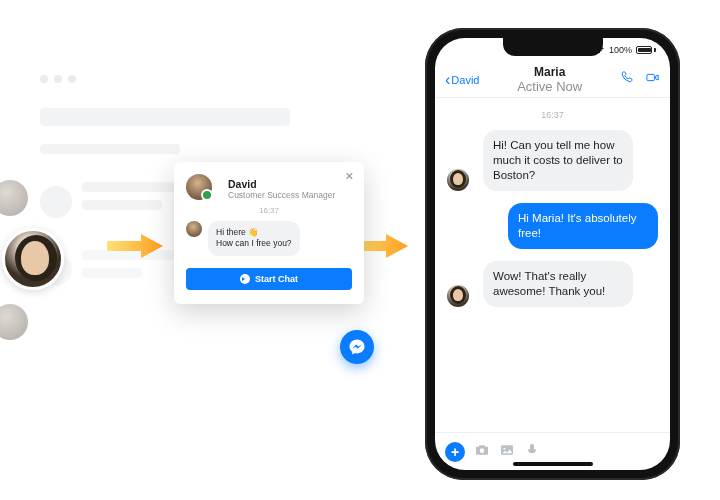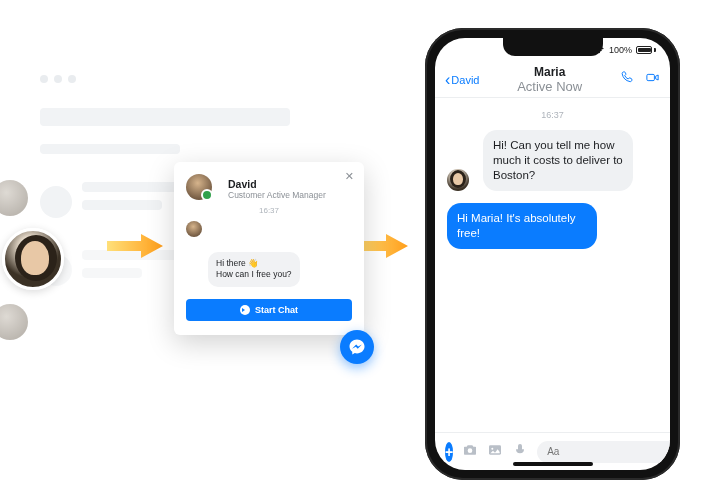--- a/index.html
+++ b/index.html
@@ -101,21 +101,21 @@
   .card-msg {
     display:flex; gap:6px; align-items:flex-start;
   }
   .card-msg-av {
     width:16px; height:16px; border-radius:50%;
     background: radial-gradient(circle at 45% 35%, #d6b48c, #4e3826);
     flex:none;
   }
   .card-bubble {
     background:#f1f2f4; border-radius:10px; padding:6px 8px;
-    font-size:8.5px; line-height:1.35; color:#1c1e21;margin-top:31px;
+    font-size:8.5px; line-height:1.35; color:#1c1e21;
   }
   .start-chat-btn {
     margin-top:12px; width:100%; height:22px;
     background:#0a7cff; color:#fff; border:none; border-radius:4px;
     font-size:9px; font-weight:600; display:flex; align-items:center; justify-content:center; gap:5px;
     cursor:pointer;
   }
   .start-chat-btn .m-icon{
     width:10px; height:10px; background:#fff; border-radius:50%; position:relative;
   }
@@ -163,21 +163,21 @@
   .nav-title .s{ font-size:13px; color:#8b9096; }
   .nav-actions{ display:flex; gap:10px; color:#0a7cff; }
   .nav-actions svg{ width:15px; height:15px; stroke:#0a7cff; fill:none; stroke-width:1.6; }
 
   .chat-body{
     flex:1; padding:8px 12px 4px 12px; overflow:hidden;
     font-size:11px;
   }
   .chat-ts{ text-align:center; font-size:9px; color:#aeb4bb; margin:4px 0 10px; }
   .msg-row{ display:flex; gap:14px; margin-bottom:12px; align-items:flex-end; }
-  .msg-row.right{ }
+  .msg-row.right{ justify-content:flex-end; }
   .msg-av{
     width:22px; height:22px; border-radius:50%;
     background: radial-gradient(circle at 45% 30%, #f0e4d4 20%, #3b3125 70%);
     flex:none; position:relative; overflow:hidden;
   }
   .msg-av::before{content:"";position:absolute;left:3px;top:1px;width:16px;height:18px;background:#2b2219;border-radius:50%;}
   .msg-av::after{content:"";position:absolute;left:6px;top:4px;width:10px;height:12px;background:#e8c8a6;border-radius:50% 50% 45% 45%;}
   .bubble{
     max-width:150px; padding:8px 10px; border-radius:14px;
     line-height:1.3; font-size:11.5px;
@@ -262,21 +262,21 @@
       <path d="M2 9h34V2l22 12-22 12v-7H2z" fill="url(#gb)"></path>
     </svg>
 </div>
 
 <div class="chat-card">
   <div class="card-close">✕</div>
   <div class="card-head">
     <div class="card-avatar"></div>
     <div>
       <div class="card-name">David</div>
-      <div class="card-role">Customer Active Manager</div>
+      <div class="card-role">Customer Success Manager</div>
     </div>
   </div>
   <div class="card-ts">16:37</div>
   <div class="card-msg">
     <div class="card-msg-av"></div>
     <div class="card-bubble">
       <span>Hi there 👋</span><br>
       <span>How can I free you?</span>
     </div>
   </div>
@@ -339,20 +339,24 @@
 
       <div class="msg-row">
         <div class="msg-av"></div>
         <div class="bubble grey">Hi! Can you tell me how much it costs to deliver to Boston?</div>
       </div>
 
       <div class="msg-row right">
         <div class="bubble blue">Hi Maria! It's absolutely free!</div>
       </div>
 
+      <div class="msg-row">
+        <div class="msg-av"></div>
+        <div class="bubble grey">Wow! That's really awesome! Thank you!</div>
+      </div>
     </div>
 
     <div class="composer">
       <div class="plus">+</div>
       <span>
         <svg class="tool" viewBox="0 0 24 24">
             <path d="M4 7h3l1.5-2h7L17 7h3a1 1 0 011 1v10a1 1 0 01-1 1H4a1 1 0 01-1-1V8a1 1 0 011-1zm8 2.5A3.5 3.5 0 1015.5 13 3.5 3.5 0 0012 9.5z"></path>
           </svg>
       </span>
       <span>
@@ -361,19 +365,18 @@
             <circle cx="8" cy="10" r="1.5" fill="#fff"></circle>
             <path d="M5 17l4-4 3 3 4-5 3 4v2H5z" fill="#fff"></path>
           </svg>
       </span>
       <span>
         <svg class="tool" viewBox="0 0 24 24">
             <rect x="9" y="3" width="6" height="12" rx="3"></rect>
             <path d="M6 11a6 6 0 0012 0M12 19v2"></path>
           </svg>
       </span>
-      <input class="compose-input" placeholder="Aa" style="">
 
     </div>
 
     <div class="home-indicator"></div>
   </div>
 </div>
 
 </body></html>

